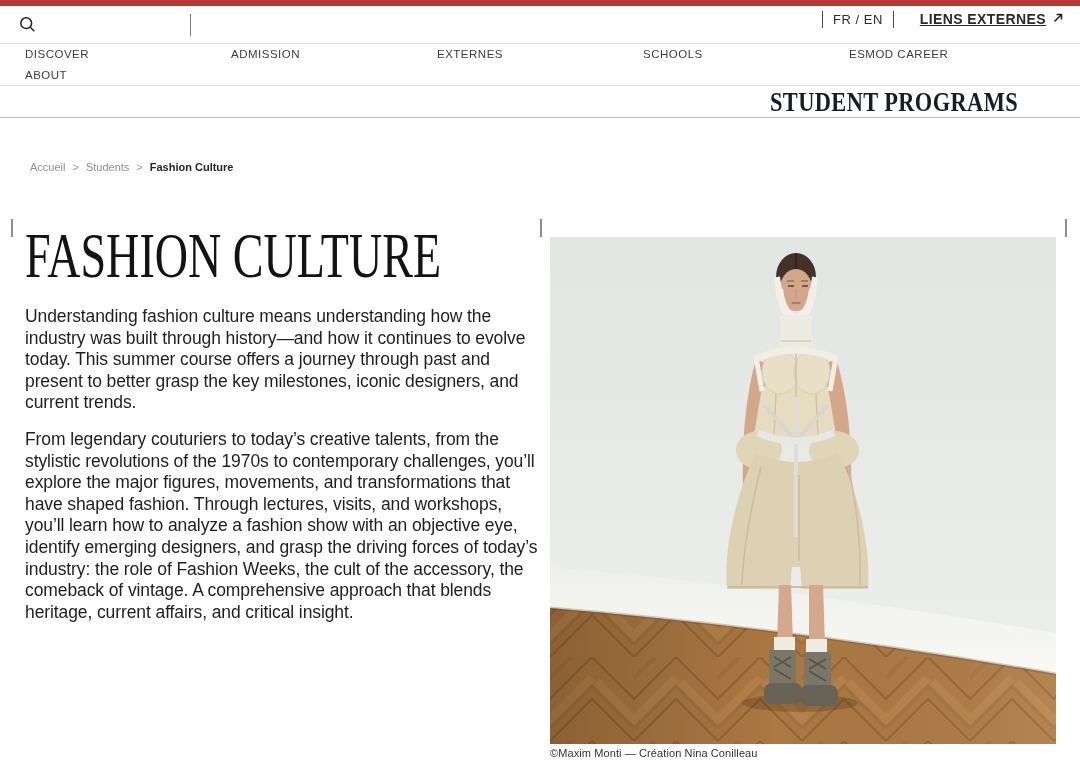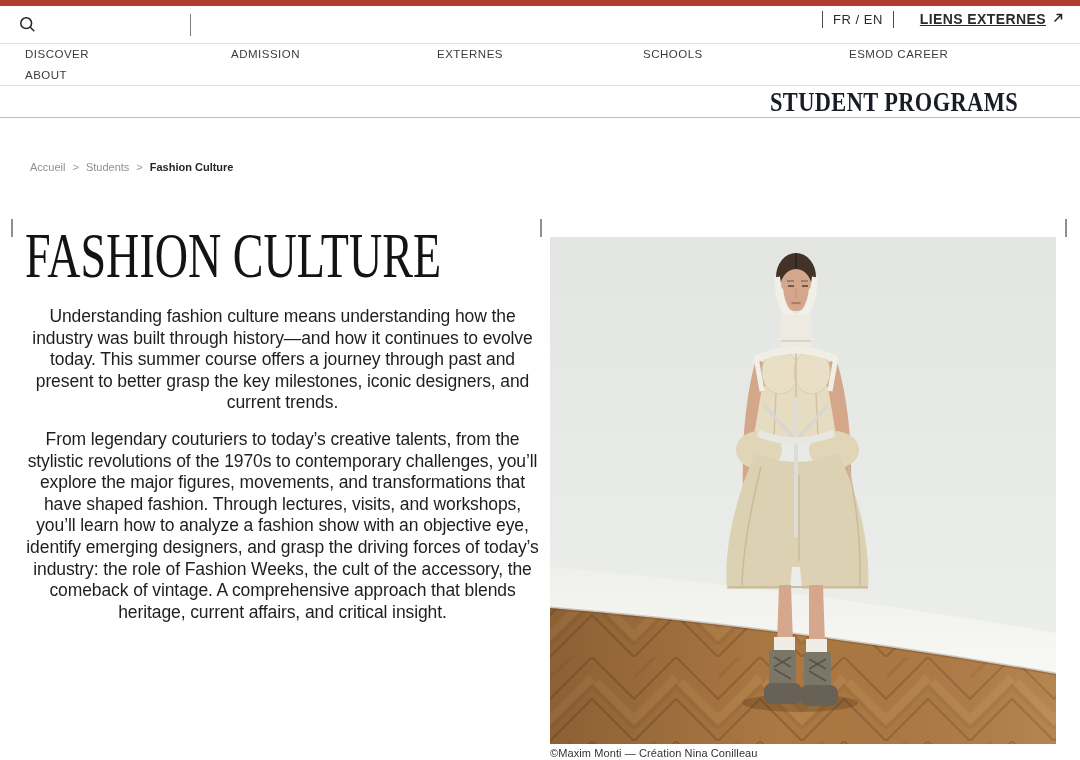--- a/index.html
+++ b/index.html
@@ -43,21 +43,21 @@
   .crumb-current { color:#262626; font-weight:700; cursor:default; }
 
   
   .tick { position:absolute; width:2px; height:18px; background:#8f8f8f; top:219px; }
   .tick-1 { left:11px; } .tick-2 { left:540px; } .tick-3 { left:1065px; }
 
   
   .article { position:absolute; left:25px; top:226px; width:515px; }
   .article-title { font-family:"Liberation Serif", serif; font-size:64px; font-weight:400; color:#131313;
                    transform:scaleX(.72); transform-origin:left top; white-space:nowrap; line-height:60px; }
-  .article-body { margin-top:20px;text-align:center; }
+  .article-body { margin-top:20px; }
   .article-body p { font-size:17.5px; line-height:21.6px; color:#1e1e1e; letter-spacing:-.1px; margin-bottom:15px; }
 
   
   .photo { position:absolute; left:550px; top:237px; width:506px; height:507px; overflow:hidden; }
   .photo svg { display:block; }
   .caption { position:absolute; left:550px; top:747px; font-size:11px; color:#333; letter-spacing:.1px; }
 </style>
 </head>
 <body>
 

